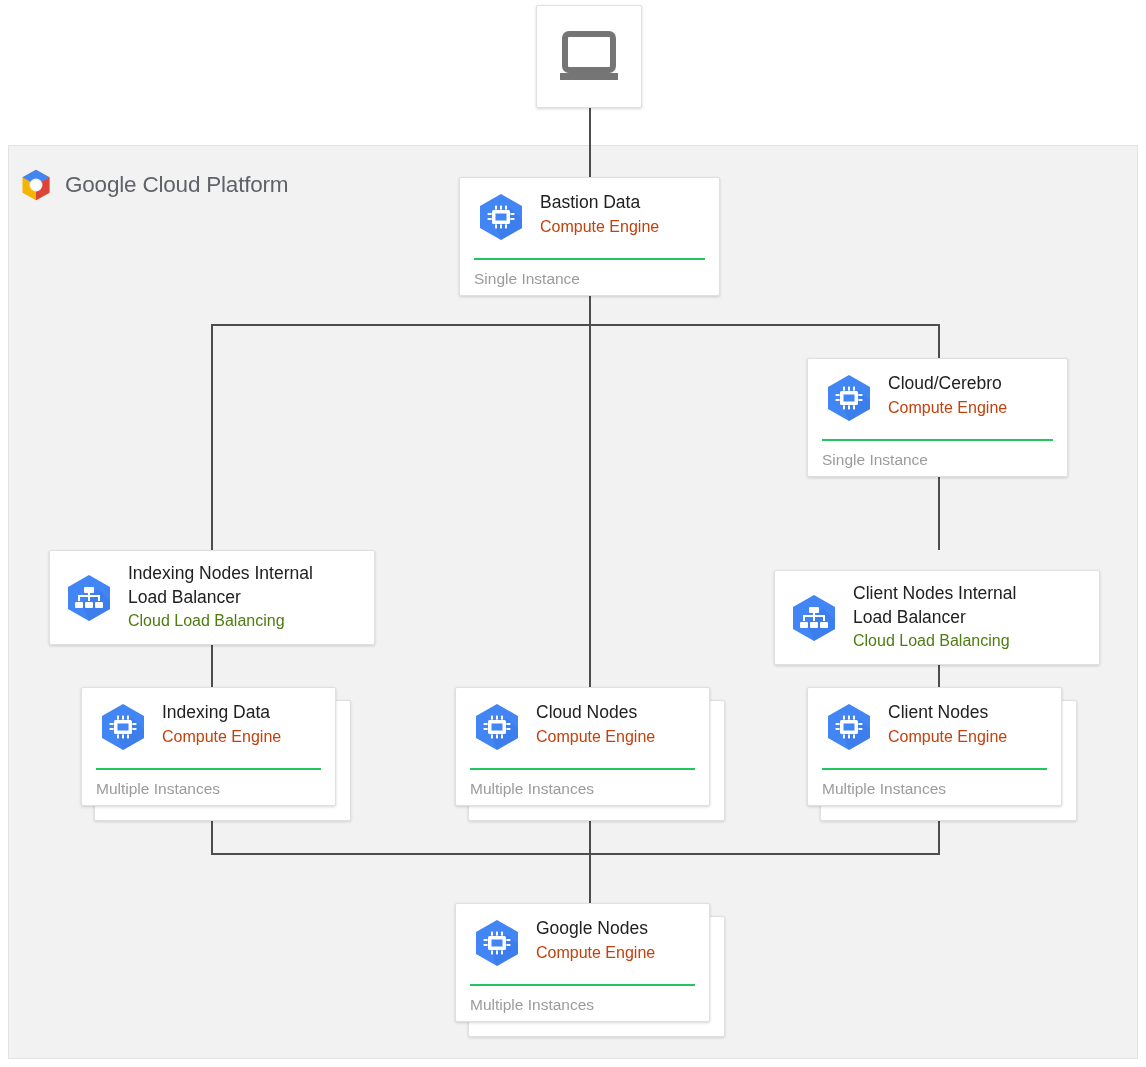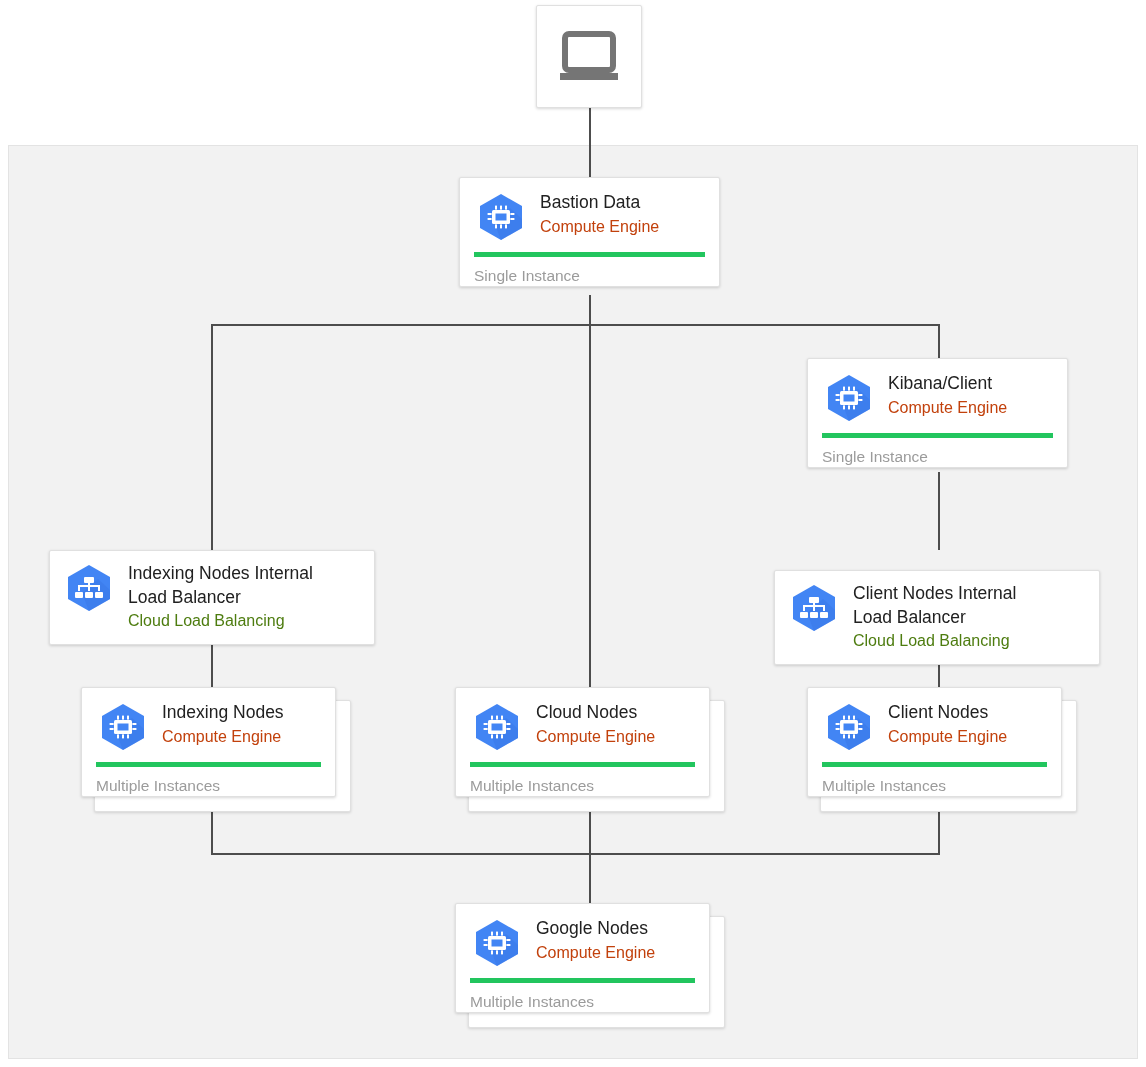--- a/index.html
+++ b/index.html
@@ -109,30 +109,30 @@
     line-height: 1.35;
     white-space: pre-line;
   }
   .card-sub {
     font-size: 16px;
     color: #c2410c;
     line-height: 1.4;
     margin-top: 1px;
   }
   .card-footer {
-    border-top: 5px solid #22c55e;
-    margin: 0 14px;
+    border-top: 2px solid #22c55e;
+    margin: 6px 14px;
     padding: 10px 0 1px 0;
     font-size: 15.5px;
     color: #9b9b9b;
   }
   .card.no-footer .card-main { padding-bottom: 14px; }
 
   
-  .card.lb .card-main { padding: 10px 14px 11px 12px; }
+  .card.lb .card-main { padding: 10px 14px 11px 12px; align-items: center; }
   .card.lb .card-title { font-size: 17.5px; }
   .card.lb .card-sub { font-size: 16px; color: #4d7c0f; }
 
   
   #terminal-card {
     position: absolute;
     left: 536px;
     top: 5px;
     width: 104px;
     height: 101px;
@@ -147,20 +147,33 @@
   }
   #terminal-card svg { width: 62px; height: 52px; display: block; }
 </style>
 </head>
 <body>
 
 <div id="canvas">
 
   <div id="gcp-panel"></div>
 
+  <div id="gcp-brand">
+    <span class="logo">
+      <svg viewBox="0 0 40 40" xmlns="http://www.w3.org/2000/svg">
+
+        <path d="M20 3 L35 11.5 L35 28.5 L20 37 L5 28.5 L5 11.5 Z" fill="#f4b400"></path>
+        <path d="M20 3 L35 11.5 L20 20 L5 11.5 Z" fill="#4285f4"></path>
+        <path d="M35 11.5 L35 28.5 L20 37 L20 20 Z" fill="#db4437"></path>
+        <circle cx="20" cy="20" r="7.2" fill="#f2f2f2"></circle>
+        <circle cx="20" cy="20" r="5.6" fill="#ffffff"></circle>
+      </svg>
+    </span>
+    <span class="brand-text">Google Cloud Platform</span>
+  </div>
 
   <div class="line v" style="left:589px; top:106px; height:71px;"></div>
 
   <div class="line v" style="left:589px; top:295px; height:30px;"></div>
 
   <div class="line h" style="left:211px; top:324px; width:729px;"></div>
 
   <div class="line v" style="left:211px; top:324px; height:226px;"></div>
 
   <div class="line v" style="left:211px; top:629px; height:58px;"></div>
@@ -241,21 +254,21 @@
               <rect x="26" y="32.4" width="2" height="4"></rect>
               <rect x="31" y="32.4" width="2" height="4"></rect>
               <rect x="13.6" y="21" width="4" height="2"></rect>
               <rect x="13.6" y="26" width="4" height="2"></rect>
               <rect x="36.4" y="21" width="4" height="2"></rect>
               <rect x="36.4" y="26" width="4" height="2"></rect>
             </g>
           </svg>
         </span>
         <div class="card-text">
-          <div class="card-title">Kibana/Client</div>
+          <div class="card-title">Cloud/Cerebro</div>
           <div class="card-sub">Compute Engine</div>
         </div>
       </div>
       <div class="card-footer">Single Instance</div>
     </div>
   </div>
 
   <div class="node" style="left:49px; top:550px; width:326px;">
     <div class="card lb no-footer">
       <div class="card-main">
@@ -330,21 +343,21 @@
               <rect x="26" y="32.4" width="2" height="4"></rect>
               <rect x="31" y="32.4" width="2" height="4"></rect>
               <rect x="13.6" y="21" width="4" height="2"></rect>
               <rect x="13.6" y="26" width="4" height="2"></rect>
               <rect x="36.4" y="21" width="4" height="2"></rect>
               <rect x="36.4" y="26" width="4" height="2"></rect>
             </g>
           </svg>
         </span>
         <div class="card-text">
-          <div class="card-title">Indexing Nodes</div>
+          <div class="card-title">Indexing Data</div>
           <div class="card-sub">Compute Engine</div>
         </div>
       </div>
       <div class="card-footer">Multiple Instances</div>
     </div>
   </div>
 
   <div class="node" style="left:455px; top:687px; width:255px;">
     <div class="card-stack-back"></div>
     <div class="card">

